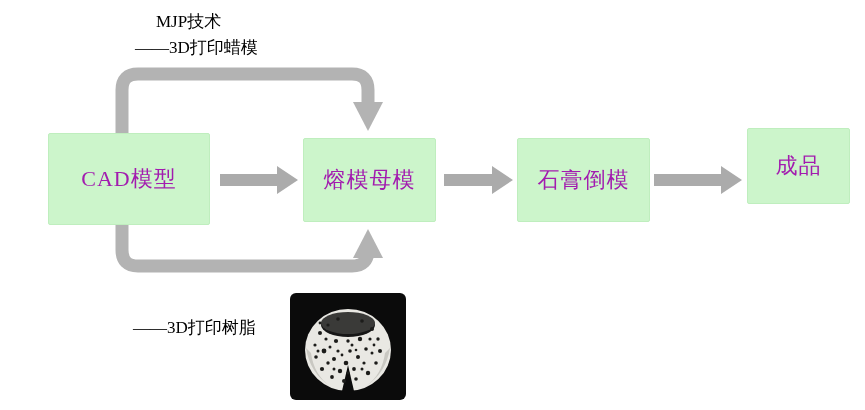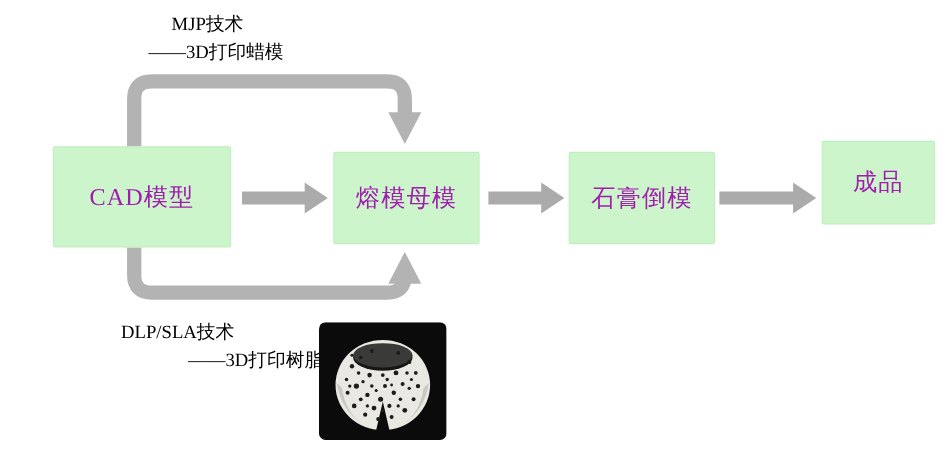--- a/index.html
+++ b/index.html
@@ -36,21 +36,21 @@
   .node-product { left: 747px; top: 128px; width: 103px; height: 76px; }
   .annot {
     position: absolute;
     color: #000000;
     font-size: 17px;
     white-space: nowrap;
   }
   .annot-mjp1 { left: 108px; top: 10px; margin-left: 48px; }
   .annot-mjp2 { left: 135px; top: 36px; }
   .annot-dlp1 { left: 110px; top: 290px; }
-  .annot-dlp2 { left: 133px; top: 316px; margin-left: 38px; }
+  .annot-dlp2 { left: 133px; top: 316px; }
   .annot-metal { left: 653px; top: 141px; width: 96px; text-align: center; font-size: 18px; }
   .photo {
     position: absolute;
     left: 290px; top: 293px;
     width: 116px; height: 107px;
   }
 </style>
 </head>
 <body>
 
@@ -77,21 +77,20 @@
   </div>
   <div class="node node-plaster">
     <span>石膏倒模</span>
   </div>
   <div class="node node-product">
     <span>成品</span>
   </div>
 
   <div class="annot annot-mjp1">MJP技术</div>
   <div class="annot annot-mjp2">——3D打印蜡模</div>
-  <div class="annot annot-dlp1">DLP/SLA技术</div>
   <div class="annot annot-dlp2">——3D打印树脂</div>
 
   <svg class="photo" viewBox="0 0 116 107" xmlns="http://www.w3.org/2000/svg">
     <rect x="0" y="0" width="116" height="107" rx="6" fill="#0b0b0b"></rect>
 
     <g>
       <ellipse cx="58" cy="57" rx="43" ry="41" fill="#e9e8e3"></ellipse>
 
       <ellipse cx="58" cy="32" rx="27" ry="12" fill="#161616"></ellipse>
       <ellipse cx="58" cy="30" rx="27" ry="11" fill="#3a3a38"></ellipse>

